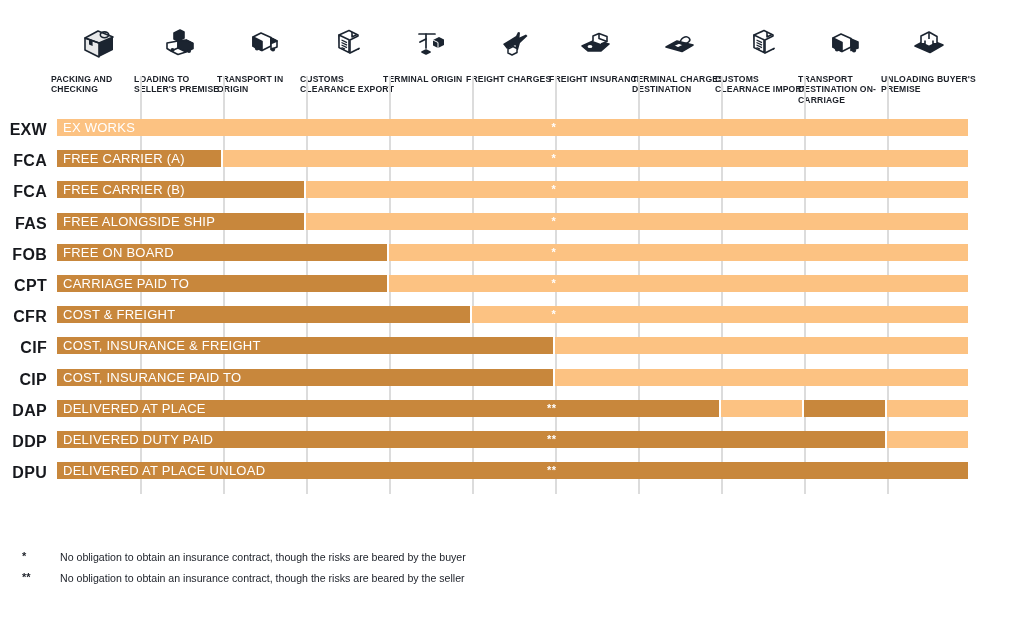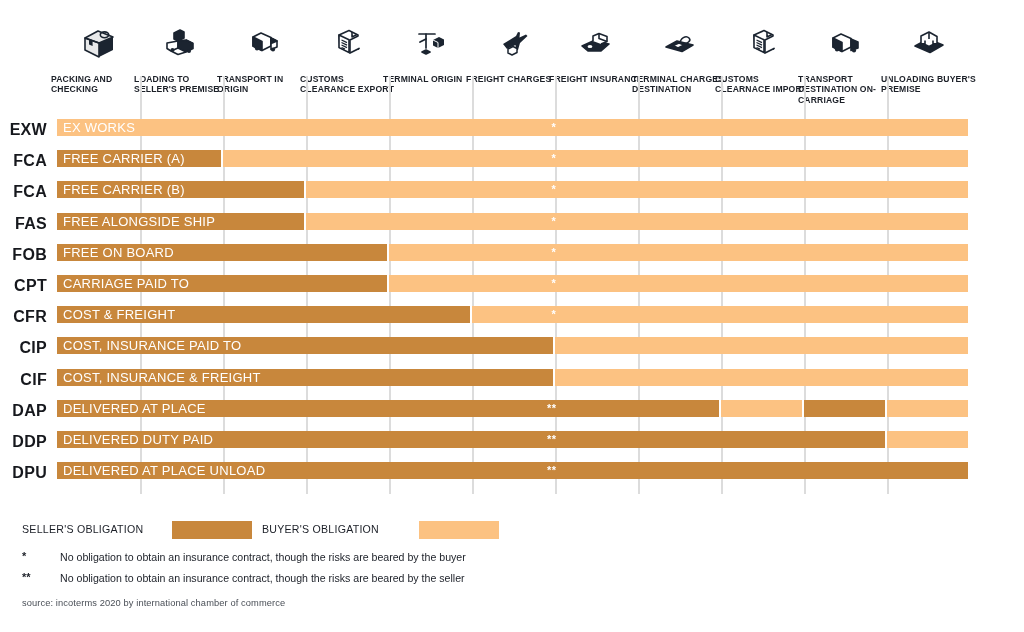--- a/index.html
+++ b/index.html
@@ -403,34 +403,34 @@
       <div class="row">
         <div class="row-code">CFR</div>
         <div class="bars">
           <div class="seg seller" style="left: 0px; width: 413.4px;"></div>
           <div class="seg buyer" style="left: 415px; width: 496.4px;"></div>
         </div>
         <div class="row-name">COST &amp; FREIGHT</div>
         <div class="star" style="left: 551.5px;">*</div>
       </div>
       <div class="row">
-        <div class="row-code">CIP</div>
+        <div class="row-code">CIF</div>
         <div class="bars">
           <div class="seg seller" style="left: 0px; width: 496.4px;"></div>
           <div class="seg buyer" style="left: 498px; width: 413.4px;"></div>
         </div>
-        <div class="row-name">COST, INSURANCE PAID TO</div>
-      </div>
-      <div class="row">
-        <div class="row-code">CIF</div>
+        <div class="row-name">COST, INSURANCE &amp; FREIGHT</div>
+      </div>
+      <div class="row">
+        <div class="row-code">CIP</div>
         <div class="bars">
           <div class="seg seller" style="left: 0px; width: 496.4px;"></div>
           <div class="seg buyer" style="left: 498px; width: 413.4px;"></div>
         </div>
-        <div class="row-name">COST, INSURANCE &amp; FREIGHT</div>
+        <div class="row-name">COST, INSURANCE PAID TO</div>
       </div>
       <div class="row">
         <div class="row-code">DAP</div>
         <div class="bars">
           <div class="seg seller" style="left: 0px; width: 662.4px;"></div>
           <div class="seg buyer" style="left: 664px; width: 81.4px;"></div>
           <div class="seg seller" style="left: 747px; width: 81.4px;"></div>
           <div class="seg buyer" style="left: 830px; width: 81.4px;"></div>
         </div>
         <div class="row-name">DELIVERED AT PLACE</div>
@@ -448,32 +448,25 @@
       <div class="row">
         <div class="row-code">DPU</div>
         <div class="bars">
           <div class="seg seller" style="left: 0px; width: 911.4px;"></div>
         </div>
         <div class="row-name">DELIVERED AT PLACE UNLOAD</div>
         <div class="star" style="left: 547px;">**</div>
       </div>
     </div>
 
-  <div class="legend">
-    <div class="legend-label" style="left:0px;">SELLER'S OBLIGATION</div>
-    <div class="legend-swatch" style="left:150px;background:#c8873c;"></div>
-    <div class="legend-label" style="left:240px;">BUYER'S OBLIGATION</div>
-    <div class="legend-swatch" style="left:397px;background:#fcc282;"></div>
-  </div>
 
   <div class="notes" id="notes">
       <div class="note">
         <div class="note-mark">*</div>
         <div class="note-text">No obligation to obtain an insurance contract, though the risks are beared by the buyer</div>
       </div>
       <div class="note">
         <div class="note-mark">**</div>
         <div class="note-text">No obligation to obtain an insurance contract, though the risks are beared by the seller</div>
       </div>
     </div>
 
-  <div class="source">source: incoterms 2020 by international chamber of commerce</div>
 </div>
 
 </body></html>

